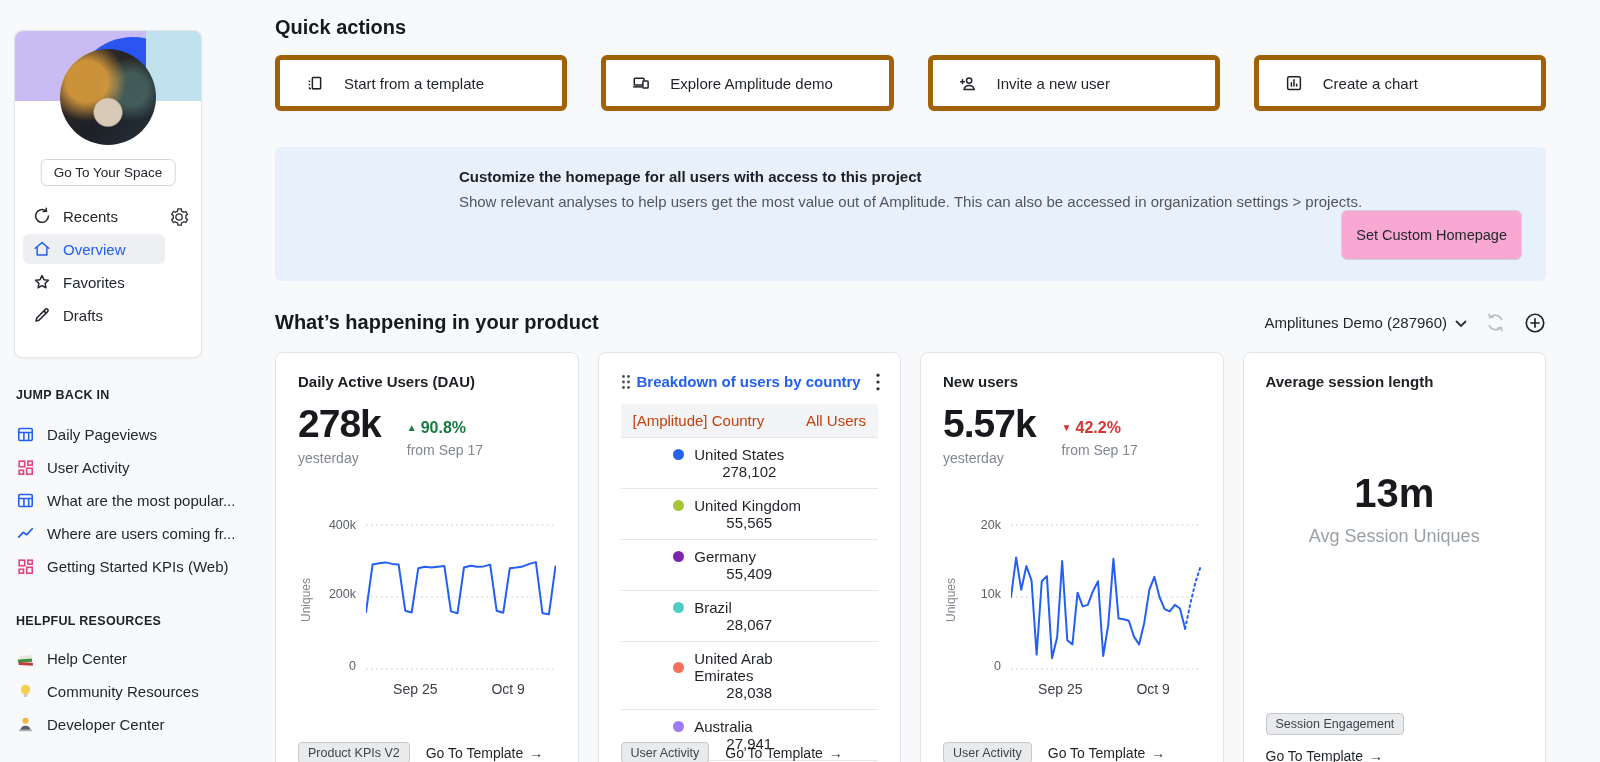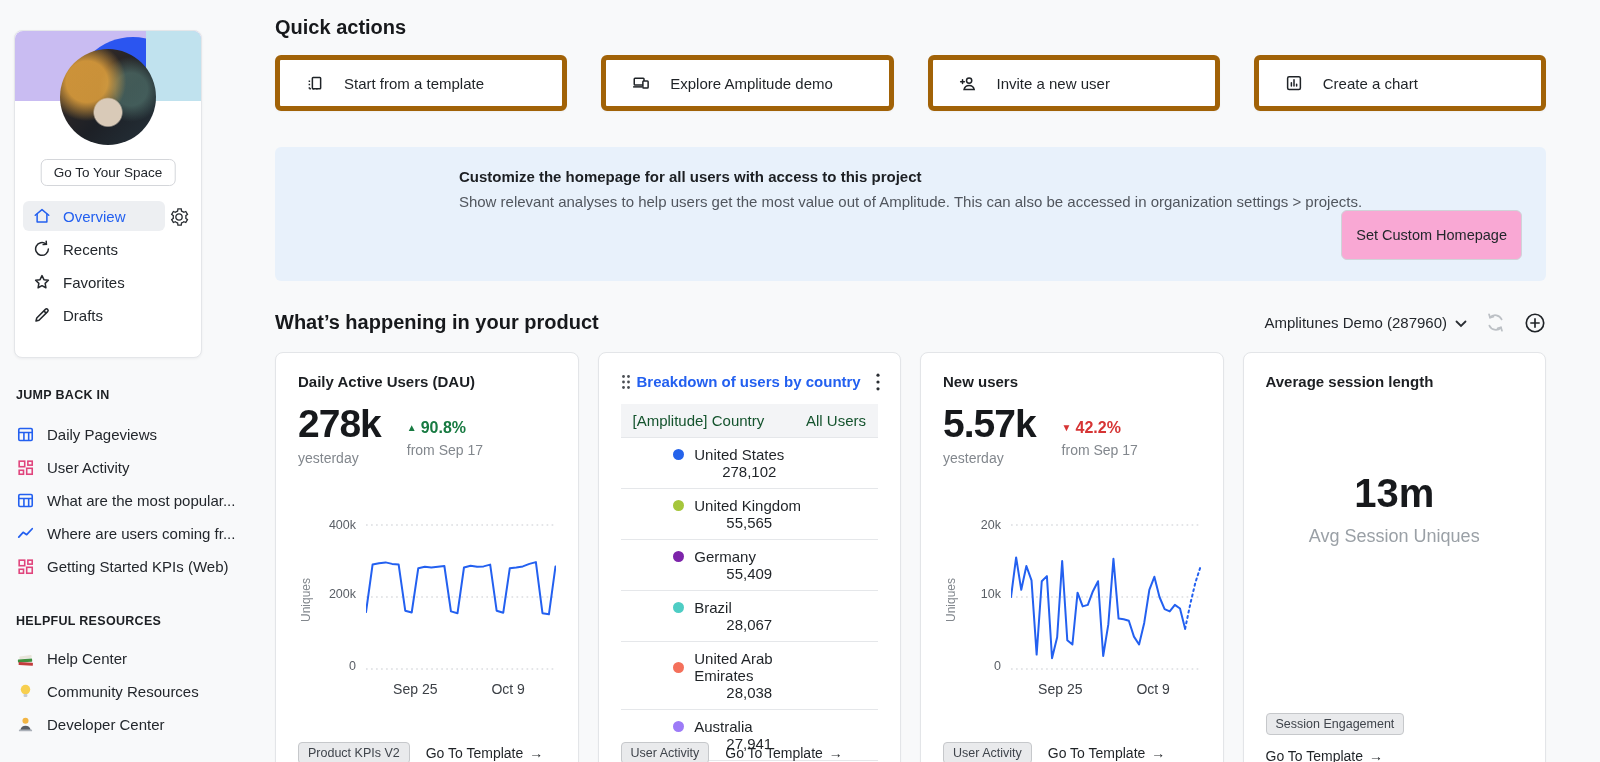--- a/index.html
+++ b/index.html
@@ -81,21 +81,21 @@
 
   .card-footer { position:absolute; left:22px; bottom:22px; display:flex; align-items:center; gap:16px; }
   .card-footer.column { flex-direction:column; align-items:flex-start; gap:13px; }
   .badge { background:#e9eaec; border:1px solid #c6c8cb; border-radius:4px; padding:3px 9px;
     font-size:12.5px; color:#3f444b; cursor:pointer; white-space:nowrap; }
   .tmpl-link { font-size:14px; color:#1f2327; cursor:pointer; white-space:nowrap; }
   .tmpl-link .arr { margin-left:6px; color:#1f2327; }
 
   
   .ctable { margin-top:14px; font-size:15px; }
-  .ctable-header { display:flex; background:#f3f4f6; padding:8px 12px; color:#14532d; }
+  .ctable-header { display:flex; background:#f3f4f6; padding:8px 12px; color:#c2410c; }
   .ctable-row { display:flex; align-items:center; padding:8px 12px; border-top:1px solid #e5e7ea;flex-direction:column; }
   .ctable-row:last-child { border-bottom:1px solid #e5e7ea; }
   .cname { width:152px; display:flex; align-items:center; gap:10px; }
   .cval { flex:1; text-align:right; }
   .dot { width:11px; height:11px; border-radius:50%; flex-shrink:0; }
 
   
   .session-center { position:absolute; left:0; right:0; top:118px; text-align:center; }
   .session-big { font-size:40px; font-weight:700; color:#17191c; }
   .session-cap { margin-top:10px; font-size:18px; color:#9aa0a6; }
@@ -112,37 +112,37 @@
   <div class="sidebar">
     <div class="profile-card">
       <div class="banner-art">
         <div class="art-blue"></div>
         <div class="art-cyan"></div>
       </div>
       <div class="avatar"></div>
       <button class="space-btn">Go To Your Space</button>
 
       <div class="nav">
+        <div class="nav-row">
+          <span class="nav-icon">
+            <svg width="18" height="18" viewBox="0 0 24 24" fill="none" stroke="currentColor" stroke-width="2" stroke-linecap="round">
+                <path d="M20.5 12a8.5 8.5 0 1 1-3.1-6.6"></path>
+                <polyline points="17.6 1.6 17.9 5.8 13.6 6.1"></polyline>
+              </svg>
+          </span>
+          <span>Recents</span>
+        </div>
         <div class="nav-row active">
           <span class="nav-icon">
             <svg width="18" height="18" viewBox="0 0 24 24" fill="none" stroke="currentColor" stroke-width="2" stroke-linecap="round" stroke-linejoin="round">
                 <path d="M3 11 12 3.5 21 11"></path>
                 <path d="M5.5 9.5V20h13V9.5"></path>
               </svg>
           </span>
           <span>Overview</span>
-        </div>
-        <div class="nav-row">
-          <span class="nav-icon">
-            <svg width="18" height="18" viewBox="0 0 24 24" fill="none" stroke="currentColor" stroke-width="2" stroke-linecap="round">
-                <path d="M20.5 12a8.5 8.5 0 1 1-3.1-6.6"></path>
-                <polyline points="17.6 1.6 17.9 5.8 13.6 6.1"></polyline>
-              </svg>
-          </span>
-          <span>Recents</span>
         </div>
         <div class="nav-row">
           <span class="nav-icon">
             <svg width="18" height="18" viewBox="0 0 24 24" fill="none" stroke="currentColor" stroke-width="2" stroke-linejoin="round">
                 <path d="M12 3.5l2.6 5.4 5.9.8-4.3 4.1 1 5.9-5.2-2.8-5.2 2.8 1-5.9L3.5 9.7l5.9-.8z"></path>
               </svg>
           </span>
           <span>Favorites</span>
         </div>
         <div class="nav-row">

